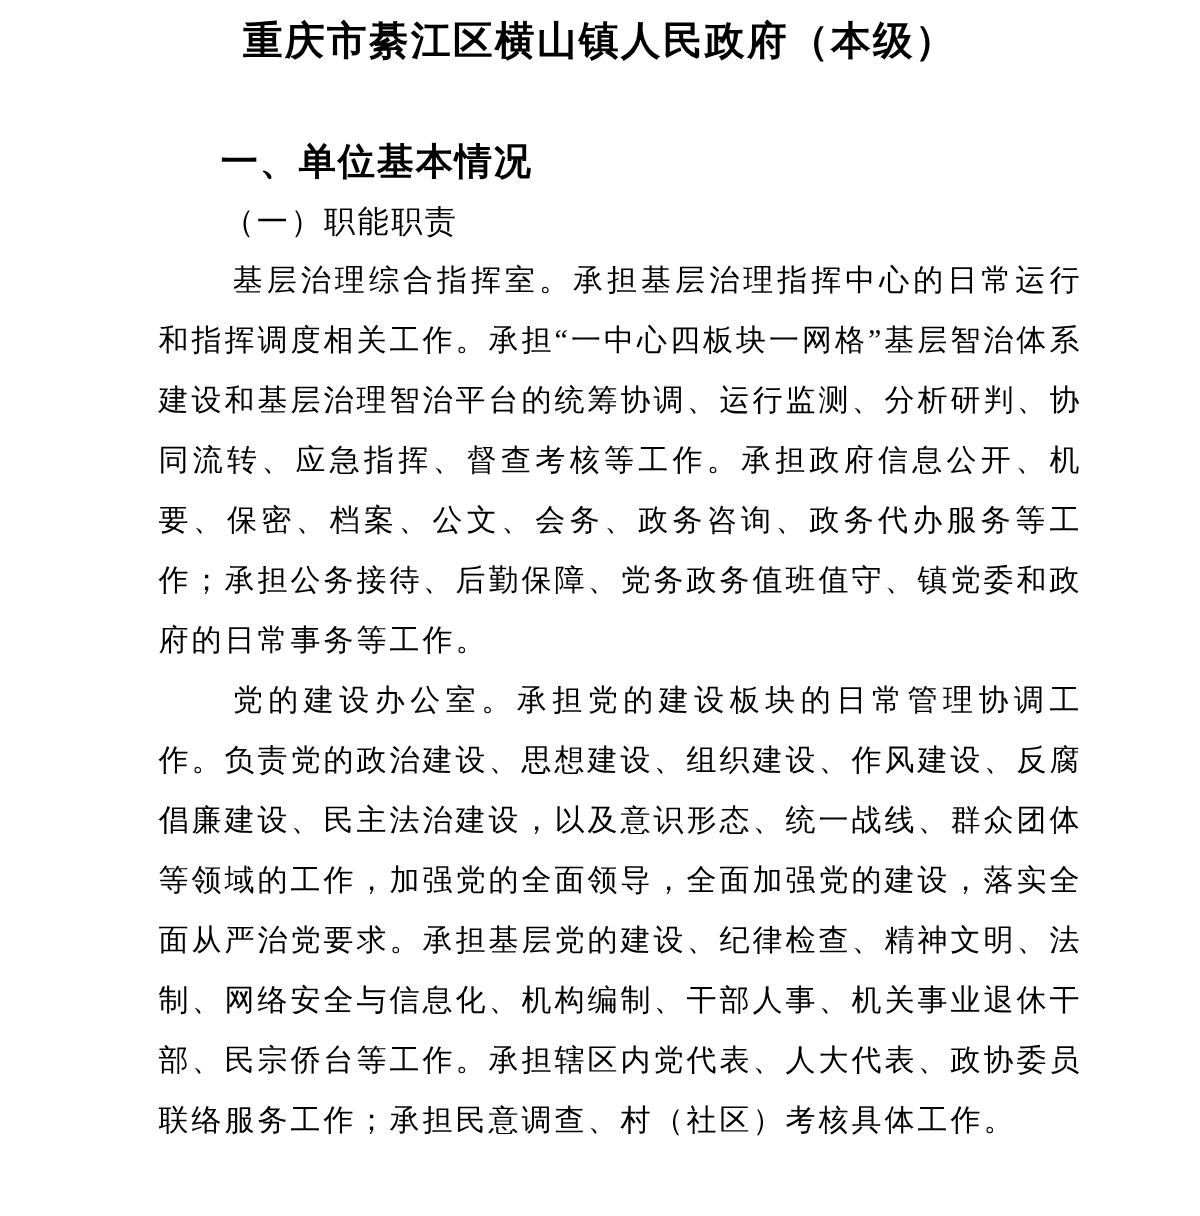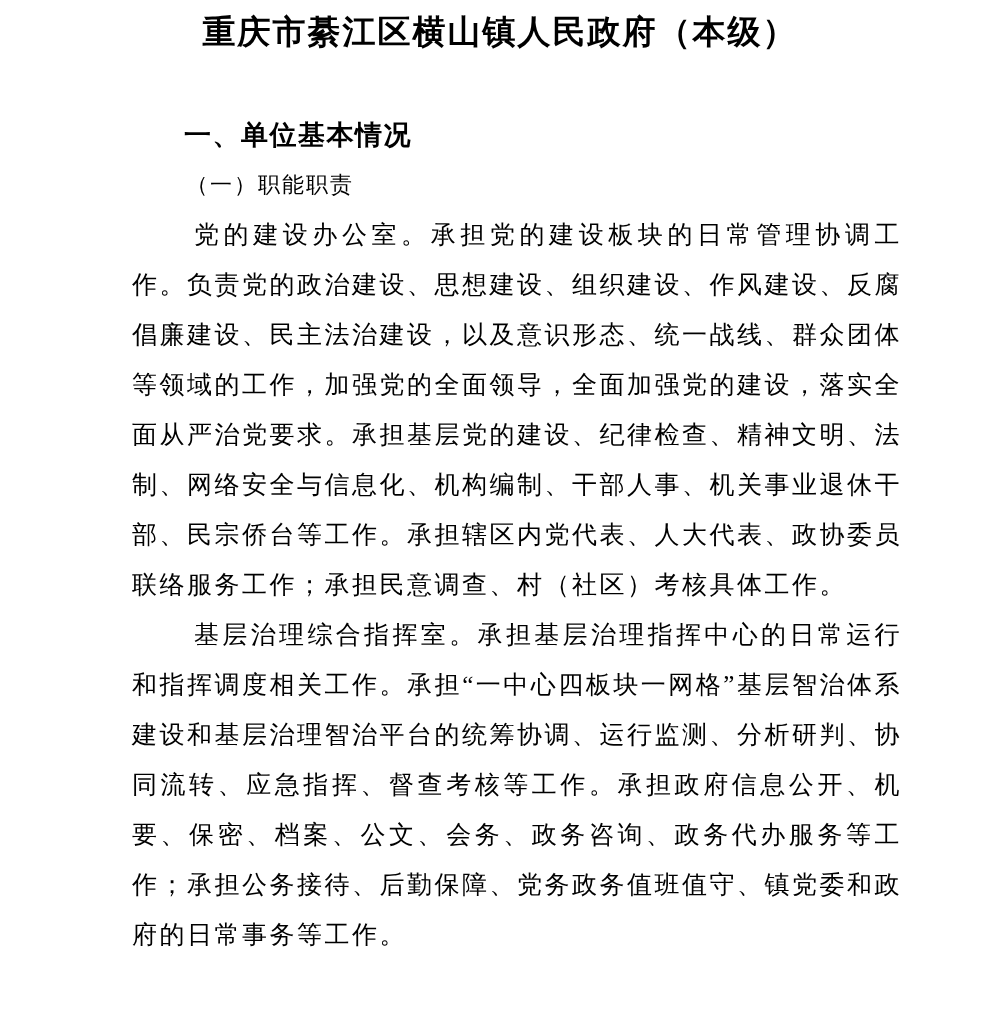--- a/index.html
+++ b/index.html
@@ -13,48 +13,48 @@
     height: 1013px;
     background: #ffffff;
     color: #000000;
     overflow: hidden;
     font-family: "Liberation Serif", serif;
   }
   .doc-title {
     margin: 0;
     padding-top: 10px;
     text-align: center;
-    font-family: Liberation Mono, monospace;
+    font-family: Liberation Serif, serif;
     font-weight: 700;
     font-size: 33px;
     line-height: 50px;
     letter-spacing: 2px;
   }
   .doc-title .title-line {
     display: block;
   }
   .content {
     margin-left: 132px;
     width: 770px;
   }
   .section-heading {
     margin: 50px 0 0 0;
     padding-left: 52px;
     font-family: "Liberation Sans", sans-serif;
     font-weight: 700;
-    font-size: 27px;
+    font-size: 31px;
     line-height: 50px;
     letter-spacing: 1.5px;
   }
   .subsection-heading {
     margin: 0;
     padding-left: 54px;
     font-family: "Liberation Serif", serif;
     font-weight: 400;
-    font-size: 22px;
+    font-size: 26px;
     line-height: 50px;
     letter-spacing: 2px;
   }
   .body-para {
     margin: 0;
     font-family: "Liberation Serif", serif;
     font-size: 25px;
     line-height: 50px;
     letter-spacing: 2.5px;
     text-align: justify;
@@ -69,19 +69,19 @@
   <h1 class="doc-title">
     <span class="title-line">重庆市綦江区横山镇人民政府（本级）</span>
   </h1>
 
   <div class="content">
 
     <h2 class="section-heading">一、单位基本情况</h2>
 
     <h3 class="subsection-heading">（一）职能职责</h3>
 
+    <p class="body-para">基层治理综合指挥室。承担基层治理指挥中心的日常运行和指挥调度相关工作。承担“一中心四板块一网格”基层智治体系建设和基层治理智治平台的统筹协调、运行监测、分析研判、协同流转、应急指挥、督查考核等工作。承担政府信息公开、机要、保密、档案、公文、会务、政务咨询、政务代办服务等工作；承担公务接待、后勤保障、党务政务值班值守、镇党委和政府的日常事务等工作。</p>
+
     <p class="body-para">党的建设办公室。承担党的建设板块的日常管理协调工作。负责党的政治建设、思想建设、组织建设、作风建设、反腐倡廉建设、民主法治建设，以及意识形态、统一战线、群众团体等领域的工作，加强党的全面领导，全面加强党的建设，落实全面从严治党要求。承担基层党的建设、纪律检查、精神文明、法制、网络安全与信息化、机构编制、干部人事、机关事业退休干部、民宗侨台等工作。承担辖区内党代表、人大代表、政协委员联络服务工作；承担民意调查、村（社区）考核具体工作。</p>
-
-    <p class="body-para">基层治理综合指挥室。承担基层治理指挥中心的日常运行和指挥调度相关工作。承担“一中心四板块一网格”基层智治体系建设和基层治理智治平台的统筹协调、运行监测、分析研判、协同流转、应急指挥、督查考核等工作。承担政府信息公开、机要、保密、档案、公文、会务、政务咨询、政务代办服务等工作；承担公务接待、后勤保障、党务政务值班值守、镇党委和政府的日常事务等工作。</p>
 
   </div>
 
 </div>
 
 </body></html>

